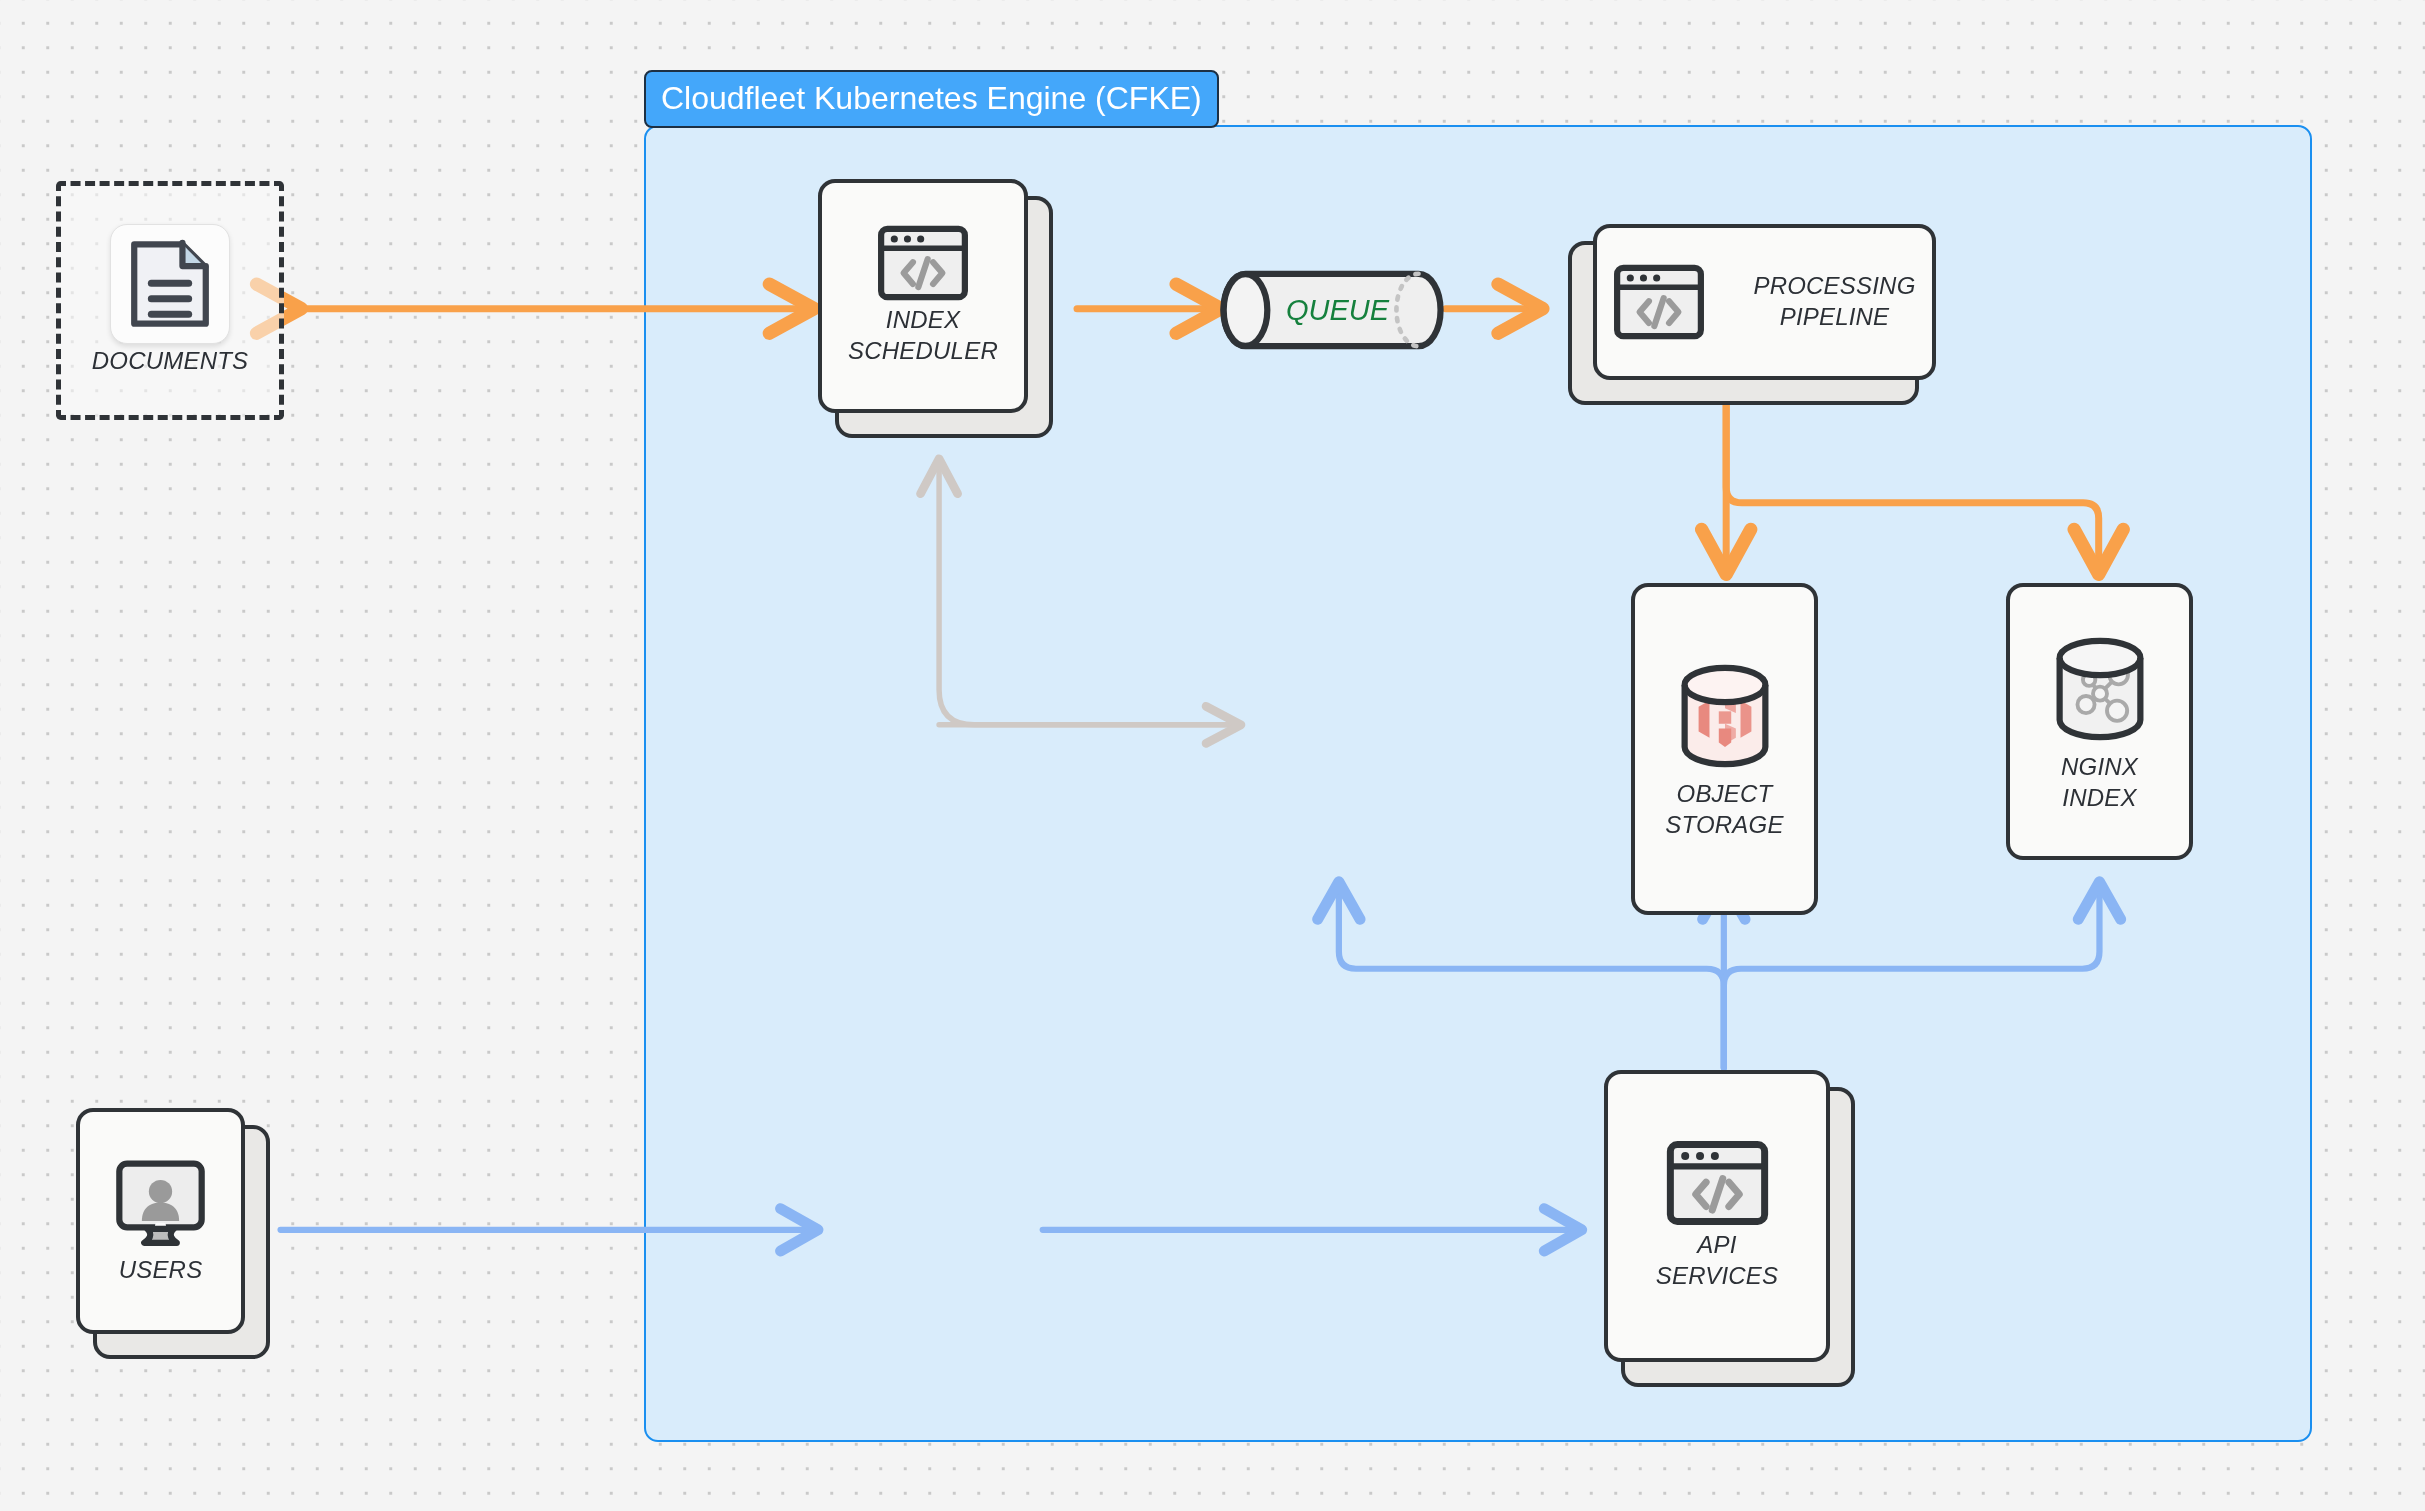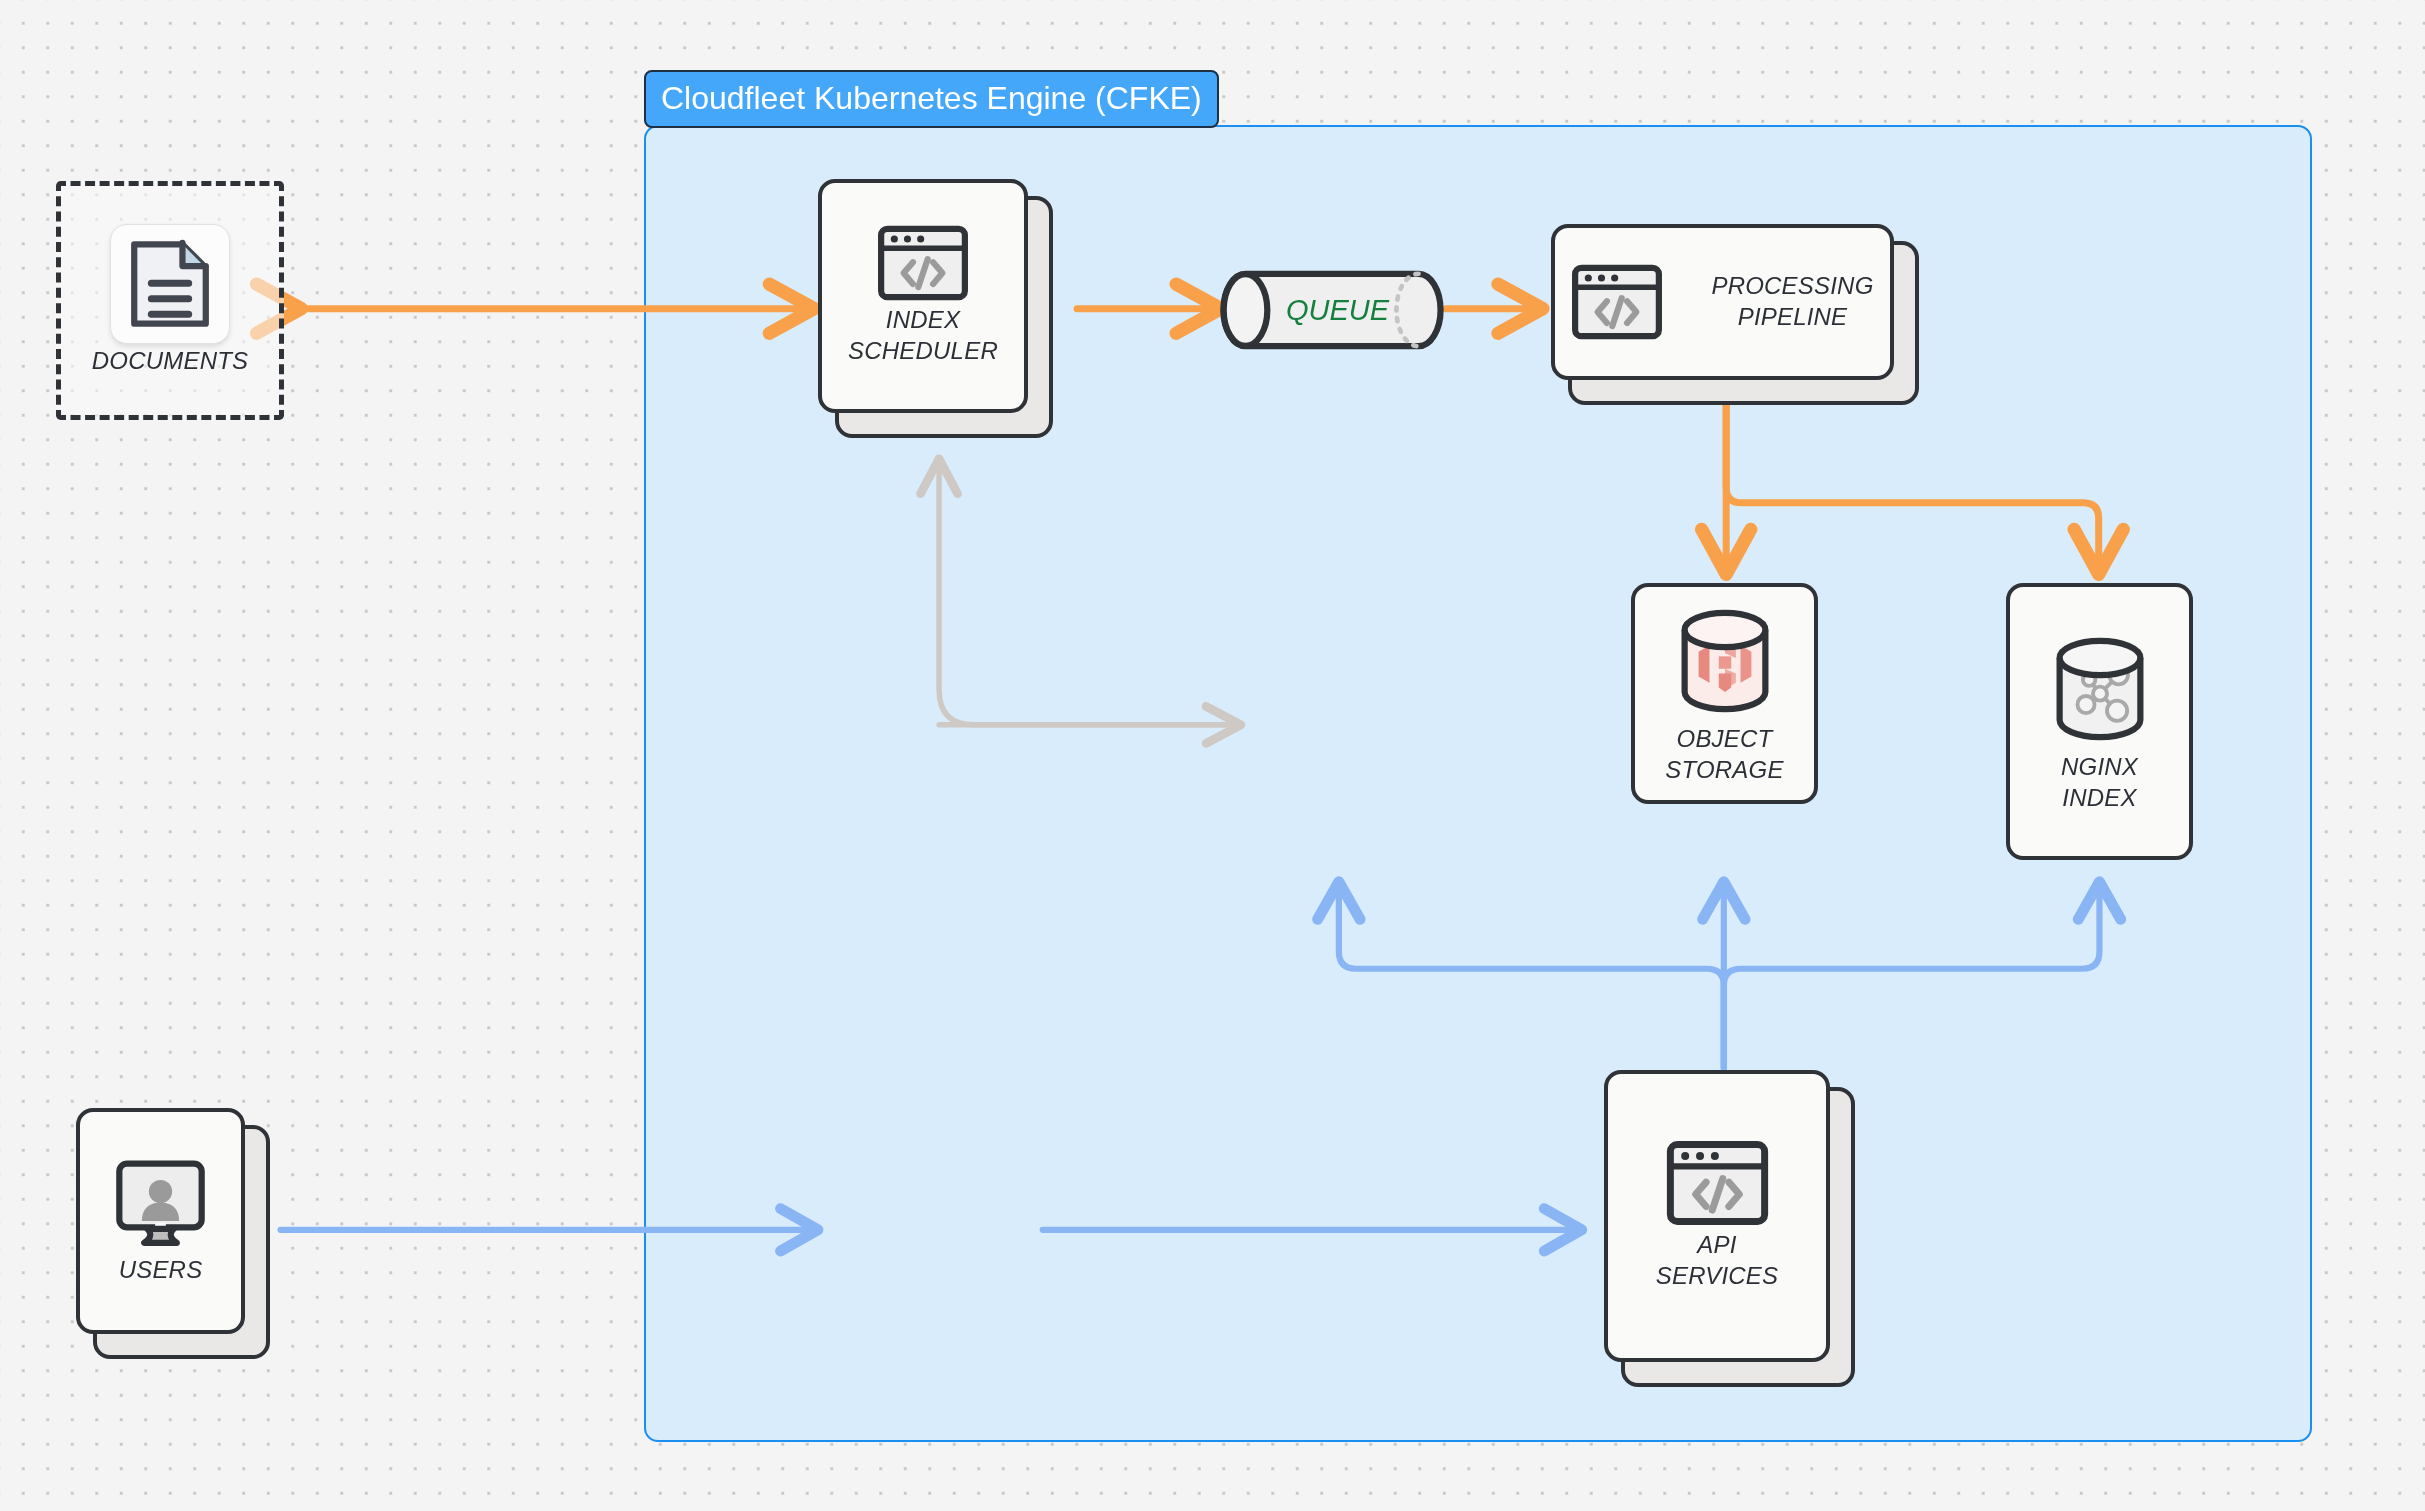--- a/index.html
+++ b/index.html
@@ -52,21 +52,21 @@
     background: #fafaf9;
     border: 4.7px solid #2f3337;
     border-radius: 17px;
     display: flex;
     flex-direction: column;
     align-items: center;
     justify-content: center;
     gap: 4px;
     z-index: 2;
   }
-  .card.row { flex-direction: row; gap: 48px; }
+  .card.row { flex-direction: row; gap: 48px; margin-left: 42px; }
   
   .node.stacked::after {
     content: "";
     position: absolute;
     left: 17px; top: 17px;
     width: 100%; height: 100%;
     background: #e9e8e6;
     border: 4.7px solid #2f3337;
     border-radius: 17px;
     z-index: 1;
@@ -241,21 +241,21 @@
             <line x1="65" y1="44" x2="53" y2="80"></line>
           </g>
         </svg>
       </span>
       <div class="label">PROCESSING
 PIPELINE</div>
     </div>
   </div>
 
 
-  <div class="node" style="left:1631px; top:583px; width:187px; height:221px;">
+  <div class="node" style="left:1631px; top:583px; width:187px; height:332px;">
     <div class="card">
       <span>
         <svg width="118" height="118" viewBox="0 0 152 152">
           <path d="M24,36 V116 A52,22 0 0 0 128,116 V36 Z" fill="#fbecea"></path>
           <g fill="#e8897f">
             <path d="M56,56 L56,104 L42,96 L42,64 Z"></path>
             <path d="M96,56 L96,104 L110,96 L110,64 Z" opacity=".9"></path>
             <path d="M68,44 L84,44 L84,60 L68,60 Z" opacity=".85"></path>
             <path d="M68,70 L84,70 L84,86 L68,86 Z" opacity=".85"></path>
             <path d="M76,50 L90,56 L90,72 L76,66 Z" opacity=".7"></path>

